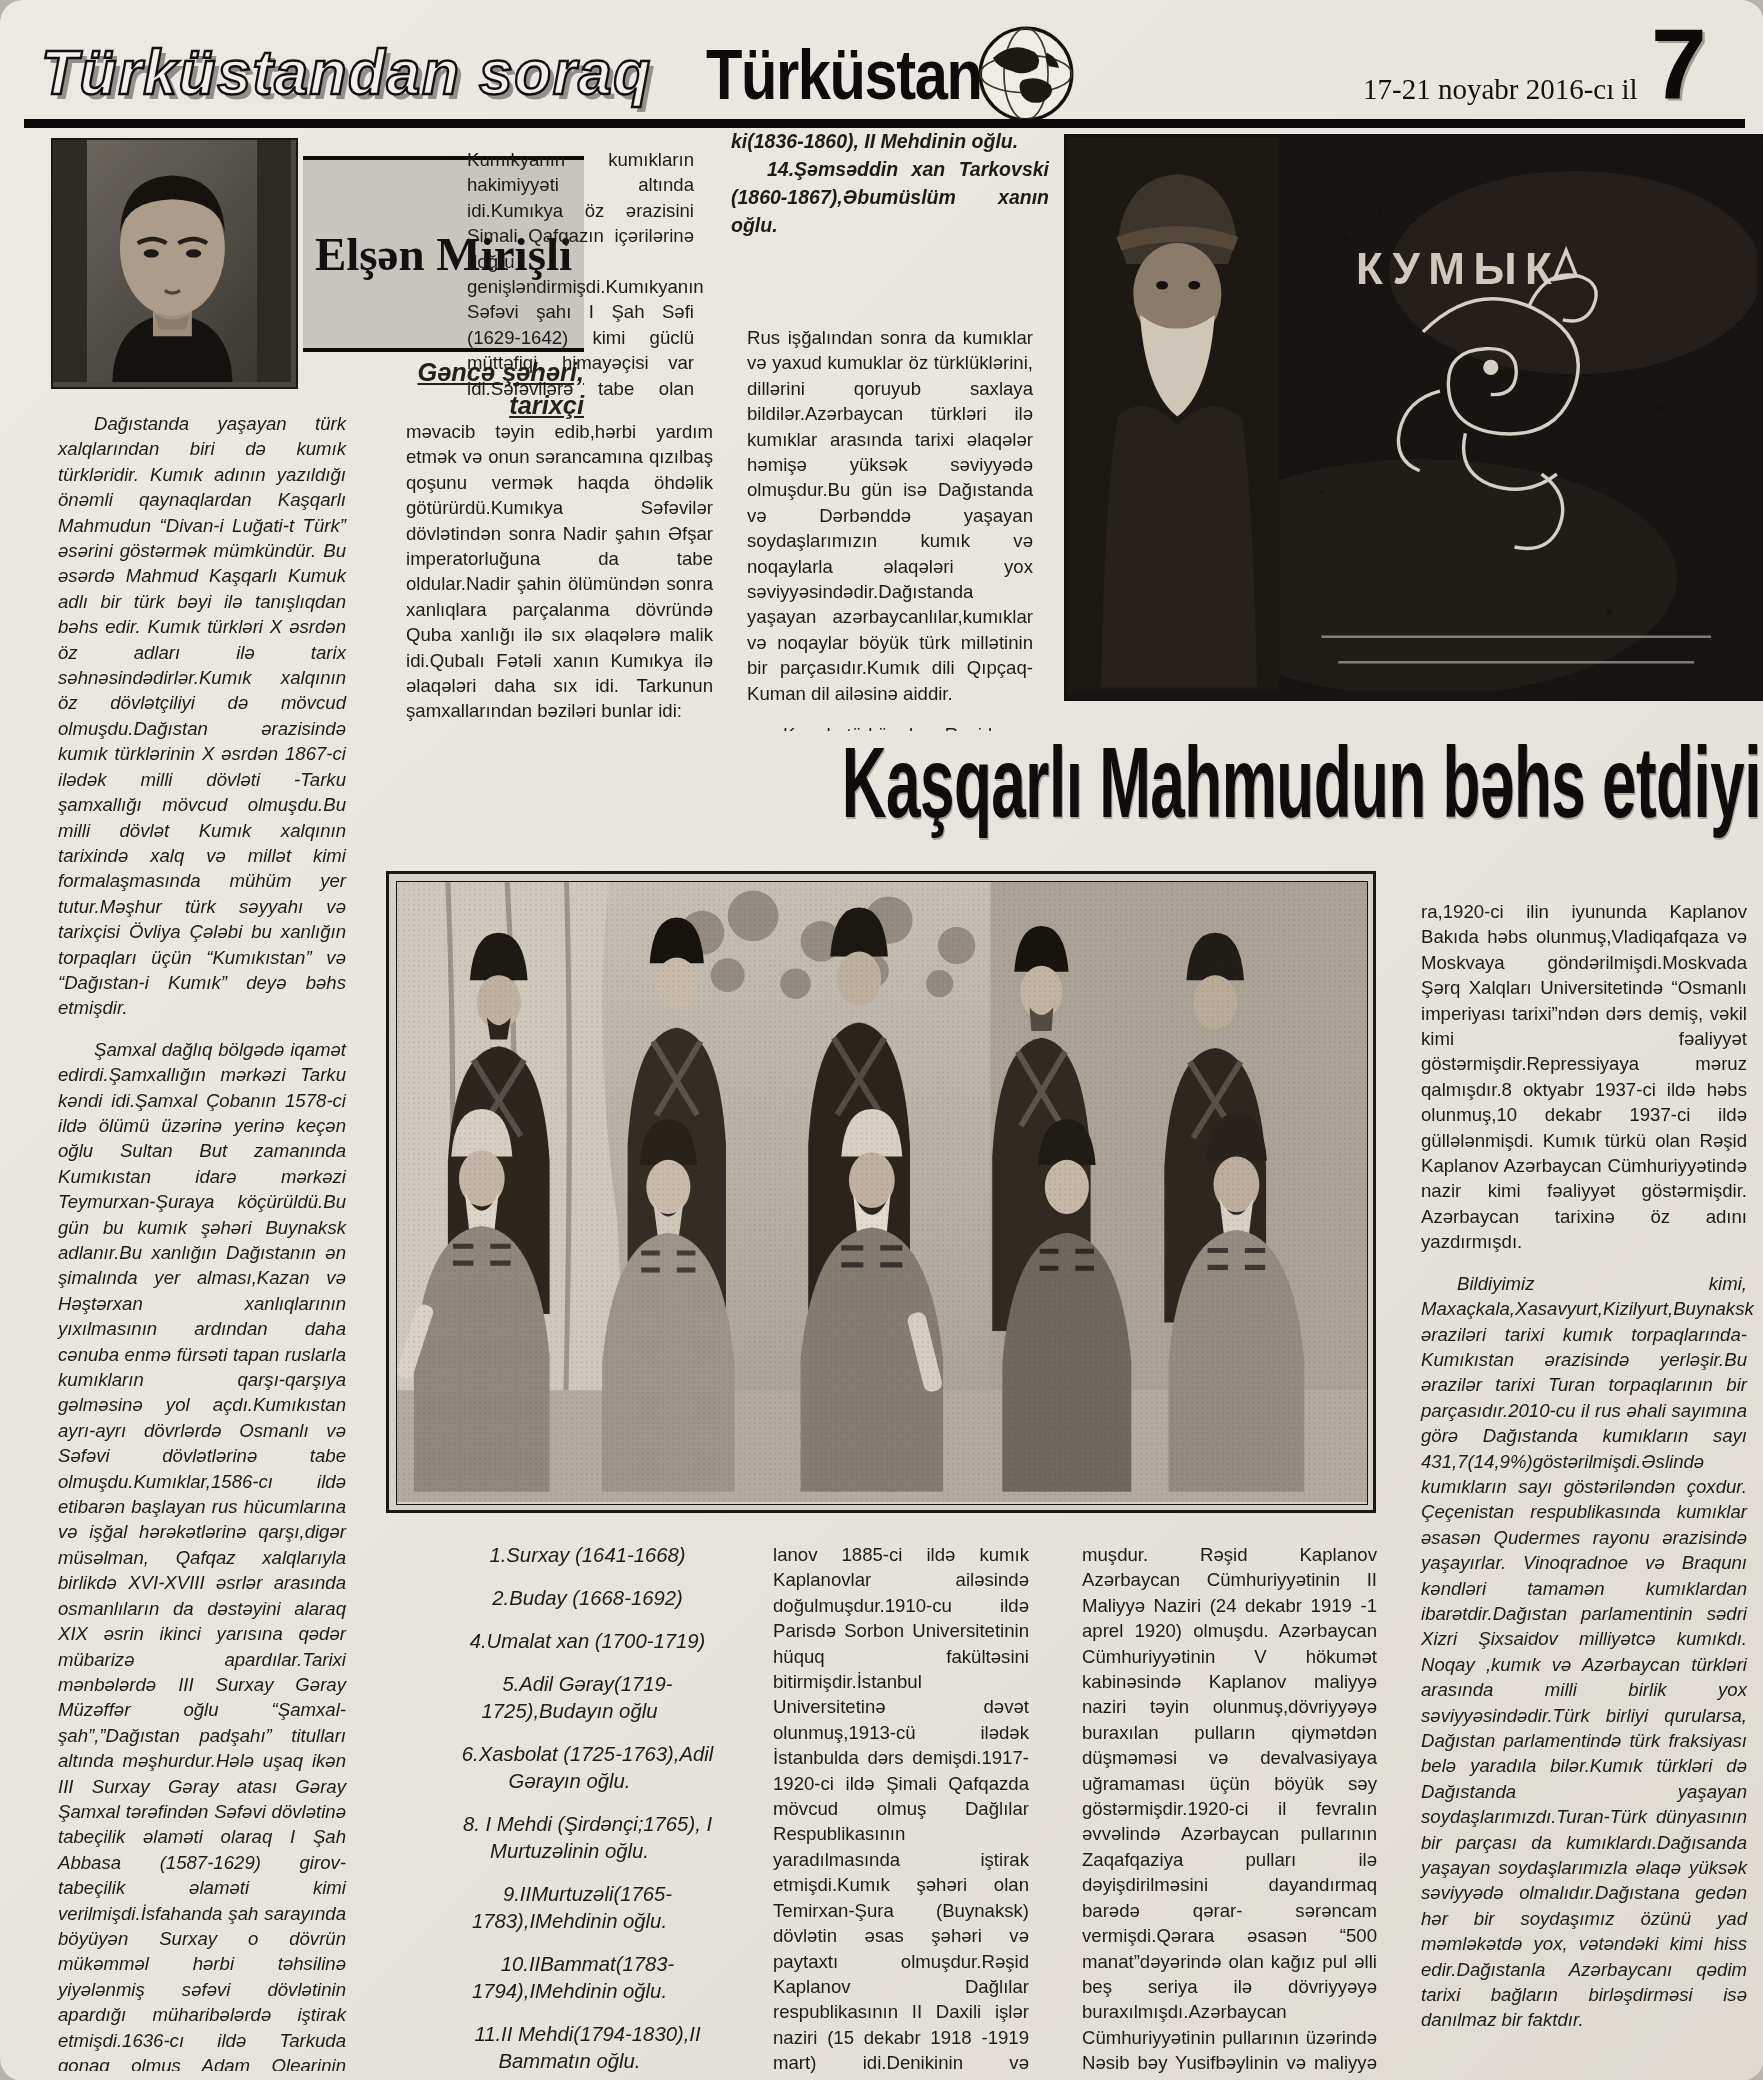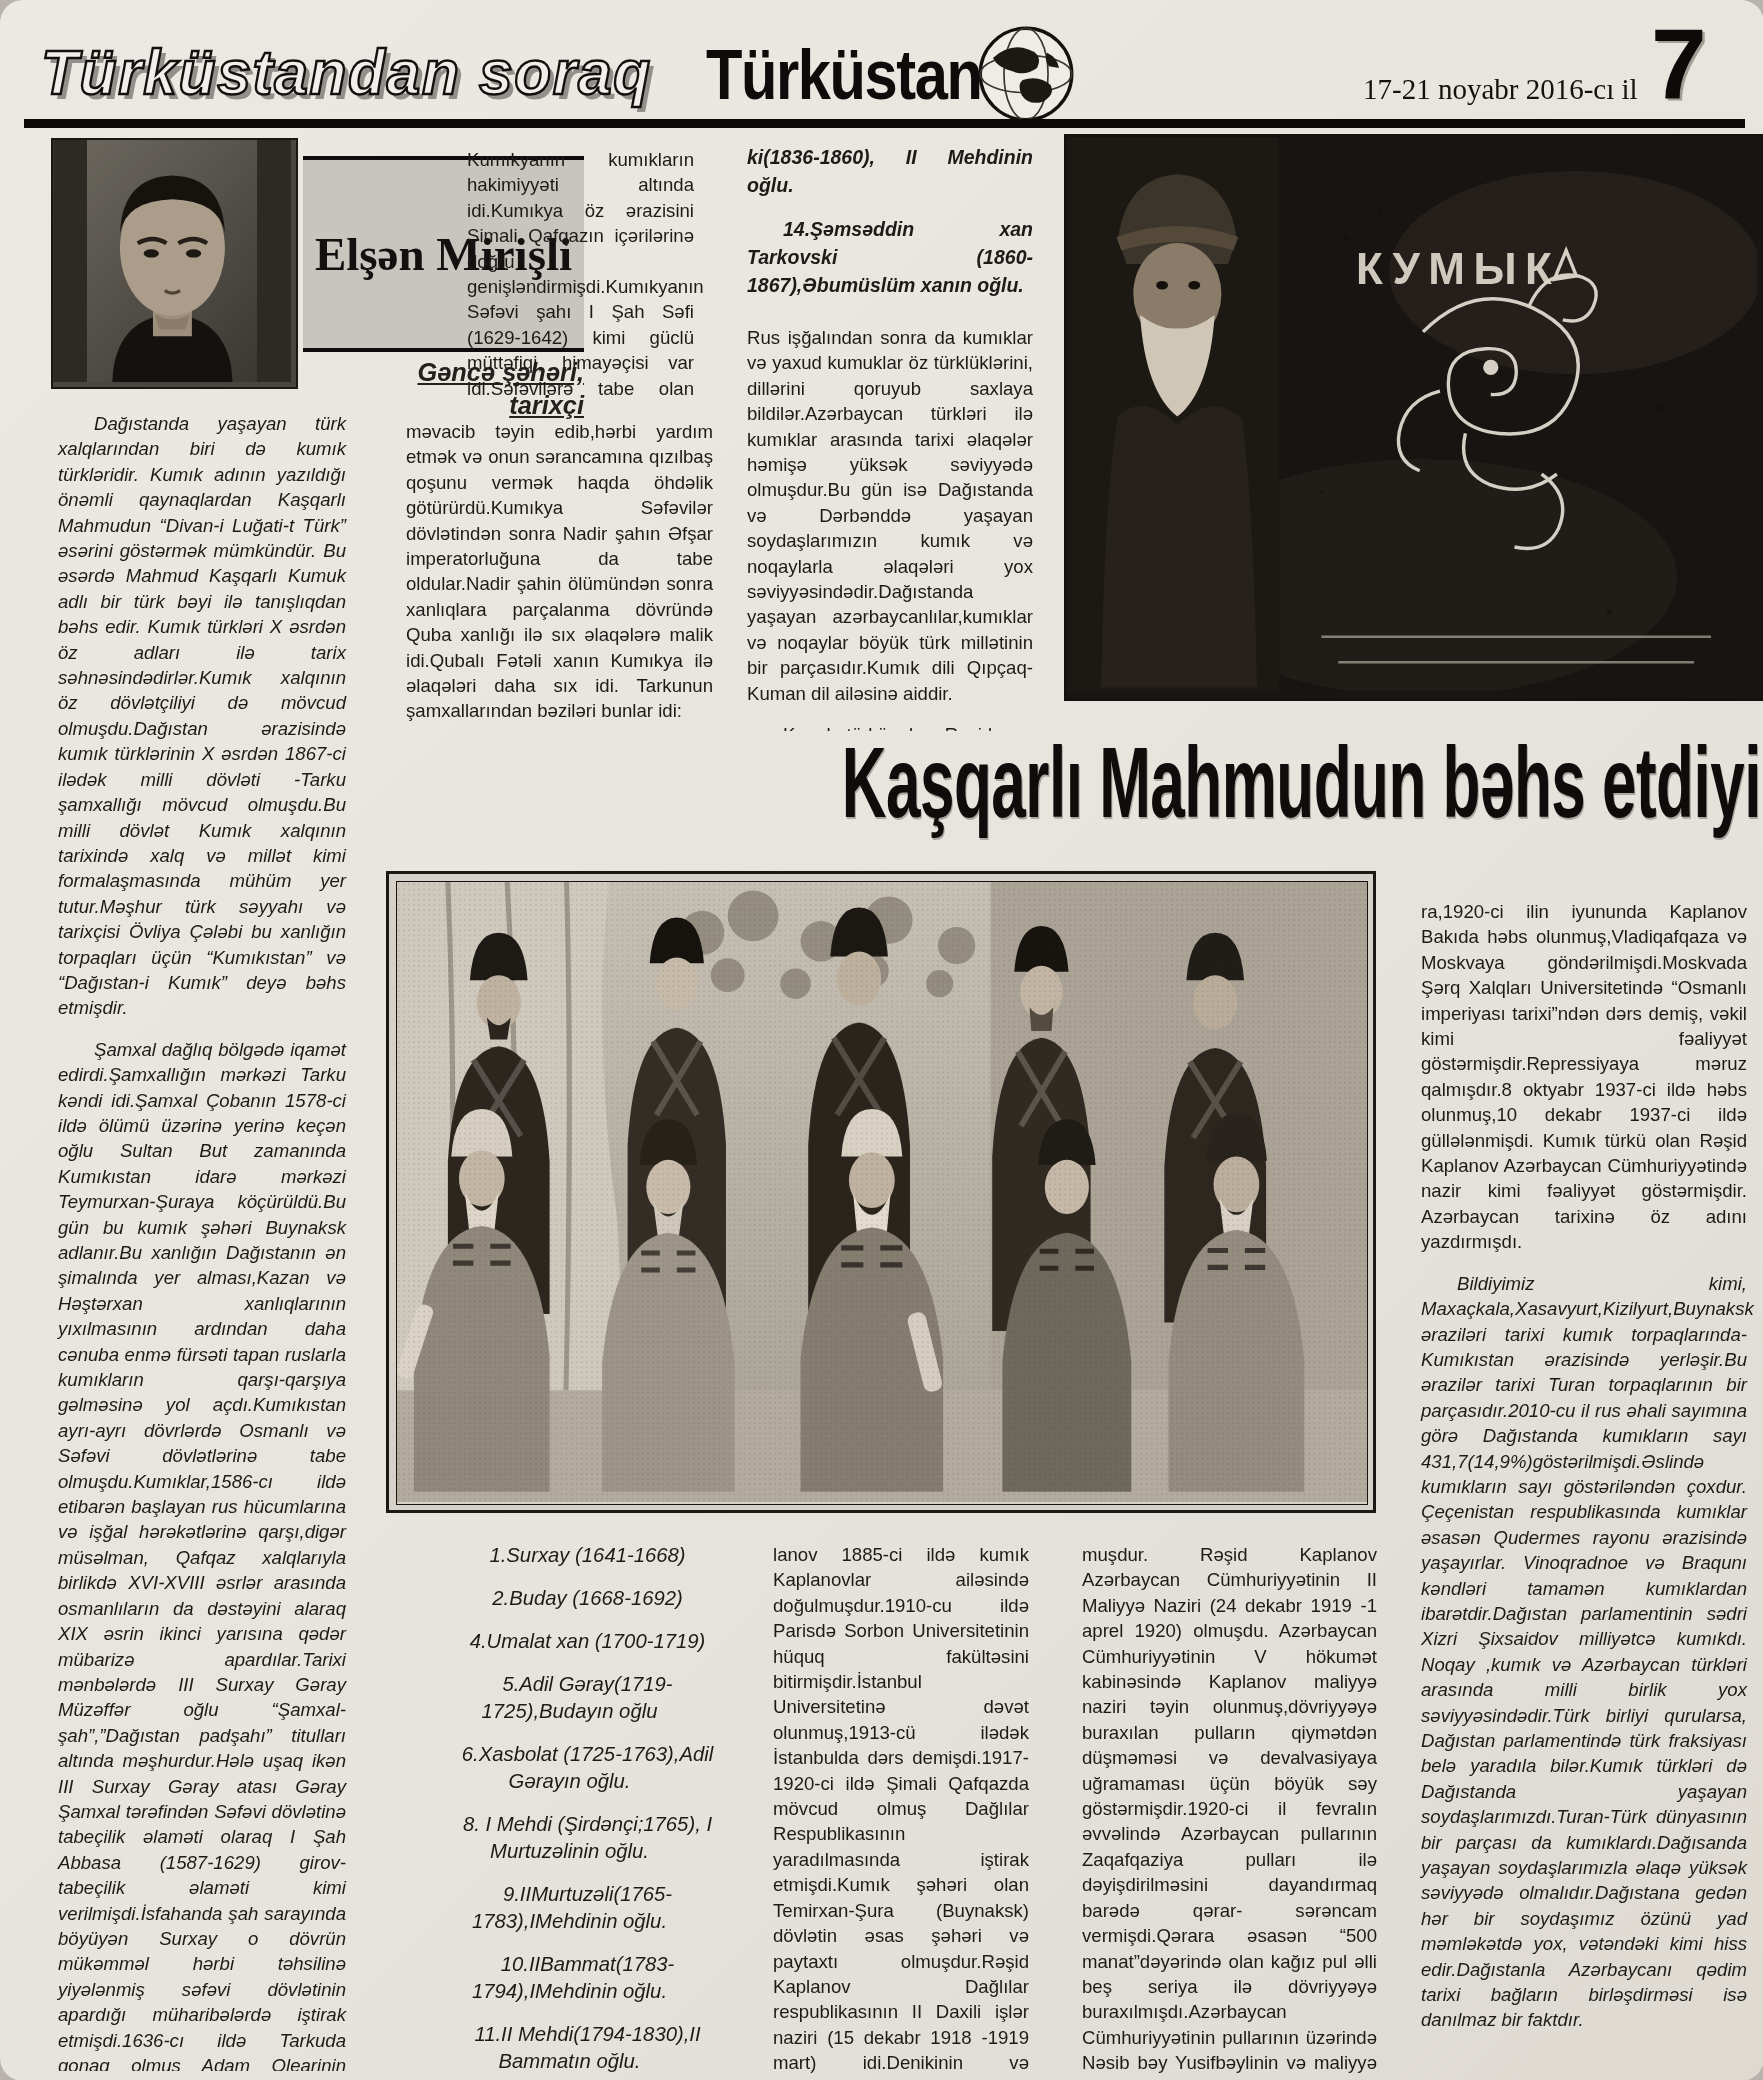--- a/index.html
+++ b/index.html
@@ -29,21 +29,21 @@
 
   
   .col{overflow:hidden;text-align:justify;}
   .col p{margin:16px;text-indent:36px;}
   .col.no-indent p:first-child{text-indent:0;}
   .c-italic{font-style:italic;}
   .col1{left:42px;top:395px;width:320px;height:1676px;font-size:18.6px;line-height:25.4px;}
   .col2t{left:451px;top:131px;width:259px;height:271px;font-size:18.6px;line-height:25.4px;}
   .col2b{left:390px;top:403px;width:339px;height:327px;font-size:18.6px;line-height:25.4px;}
   .col3-lead{left:731px;top:127px;width:318px;height:180px;font-size:19.5px;line-height:28px;font-weight:bold;font-style:italic;}
-  .col3-lead p{text-indent:36px;margin:16px;}
+  .col3-lead p{text-indent:36px;margin:0;}
   .col3-lead p:first-child{text-indent:0;}
   .col3-body{left:731px;top:309px;width:318px;height:422px;font-size:18.6px;line-height:25.4px;}
   .rightcol{left:1405px;top:883px;width:358px;height:1188px;font-size:18.6px;line-height:25.4px;}
   .rightcol p:nth-child(n+2){font-style:italic;}
   .listcol{left:388px;top:1526px;width:363px;height:549px;font-size:20.3px;line-height:27px;font-weight:normal;font-style:italic;text-align:center;}
   .colA{left:757px;top:1526px;width:288px;height:549px;font-size:18.6px;line-height:25.4px;}
   .colB{left:1066px;top:1526px;width:327px;height:549px;font-size:18.6px;line-height:25.4px;}
 
   
   .headline{left:381px;top:725px;width:1381px;height:137px;text-align:center;white-space:nowrap;}

